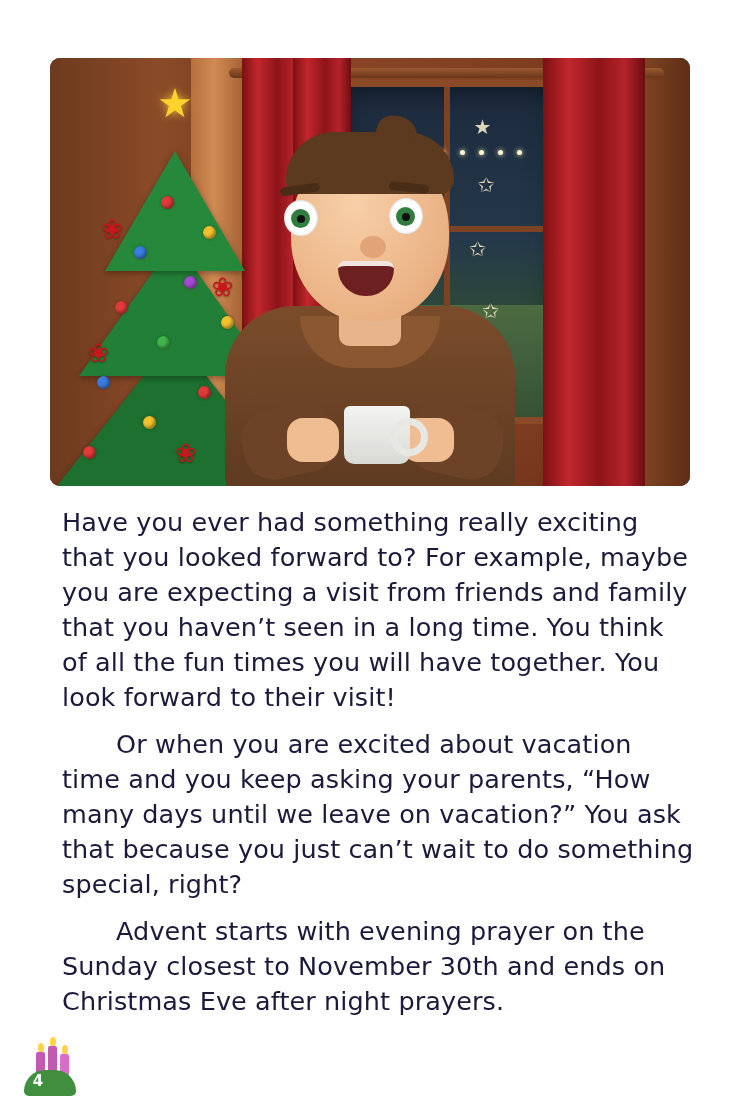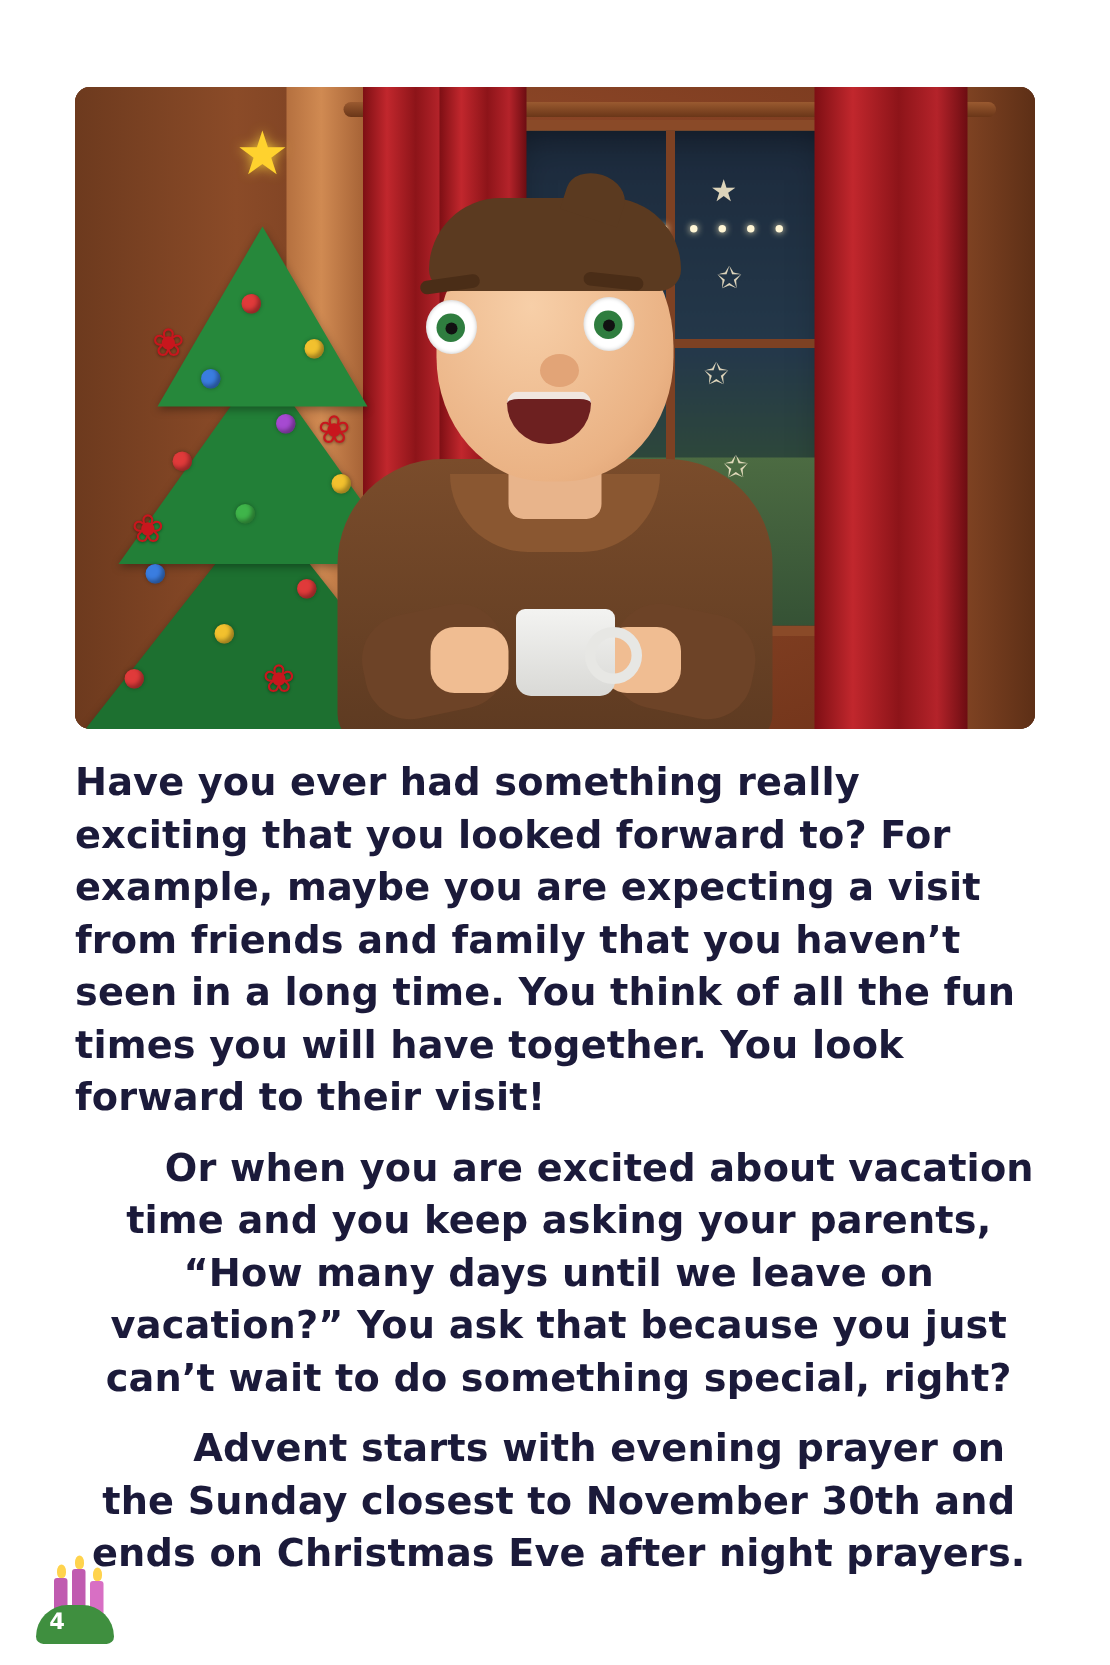--- a/index.html
+++ b/index.html
@@ -339,22 +339,22 @@
   .body-text {
     position: absolute;
     left: 50px;
     top: 505px;
     width: 645px;
     color: #1b1a3a;
     font-size: 25.5px;
     line-height: 35px;
     letter-spacing: .1px;
   }
-  .body-text p { margin: 0 0 12px 0; font-weight: bold; }
-  .body-text p.indent { text-indent: 54px; text-align: center; }
+  .body-text p { margin: 0 0 12px 12px; }
+  .body-text p.indent { text-indent: 54px; }
 
   
   .footer-badge {
     position: absolute;
     left: 18px;
     bottom: 14px;
     width: 64px;
     height: 64px;
   }
   .wreath {

